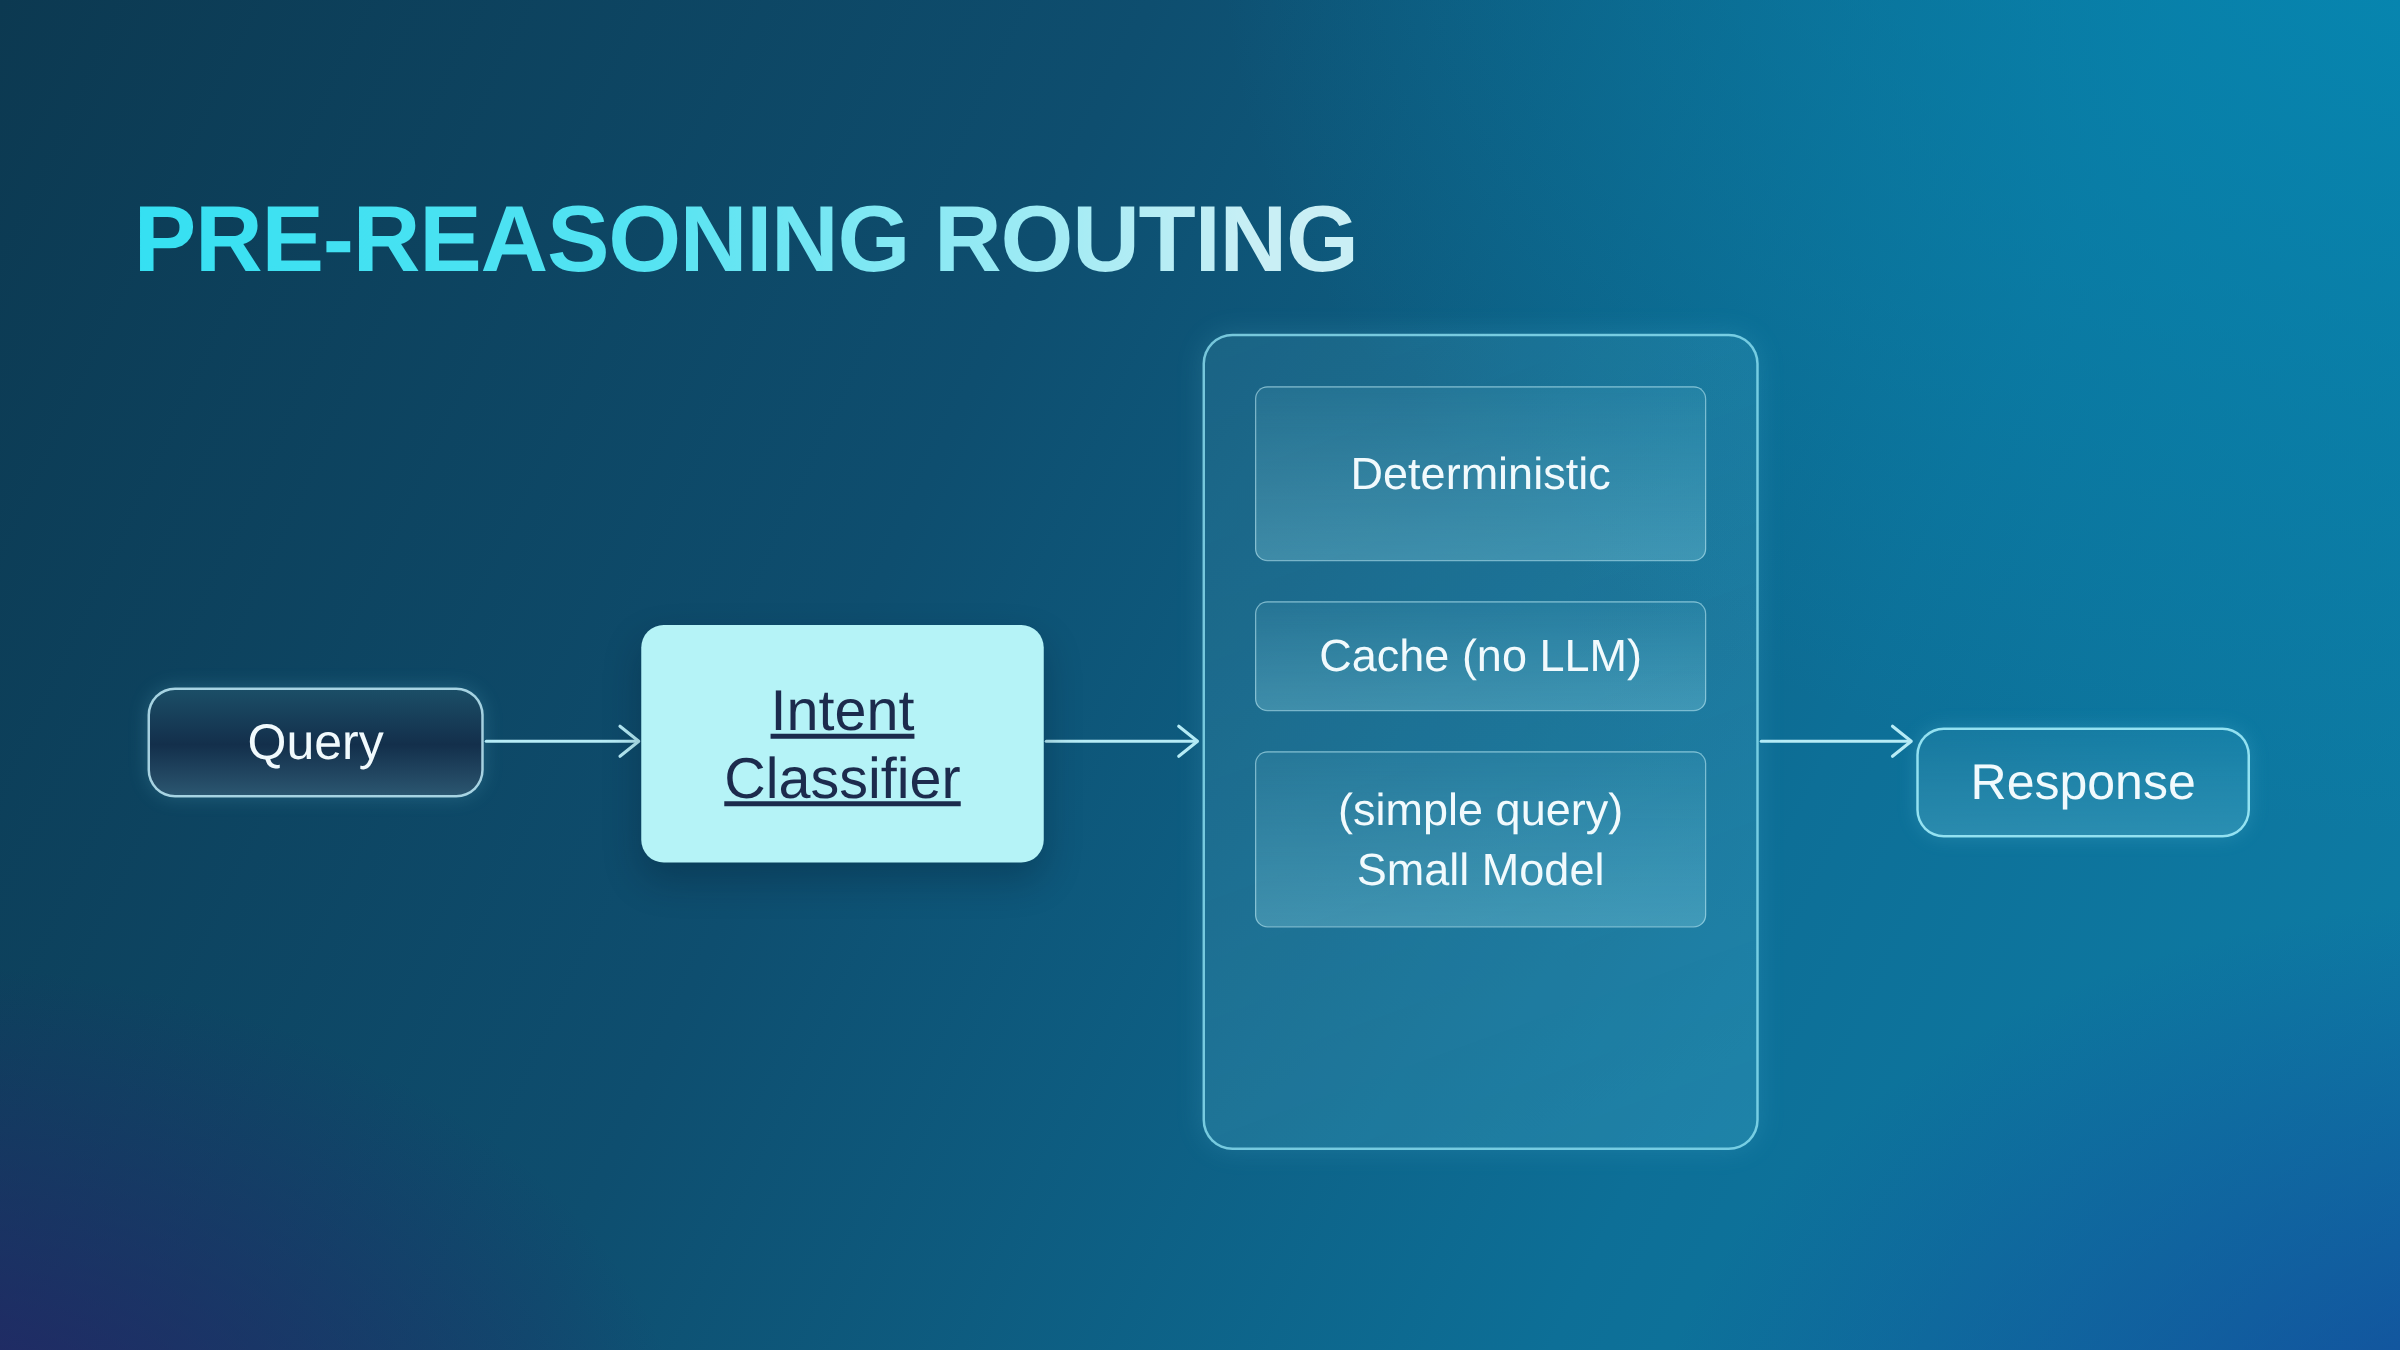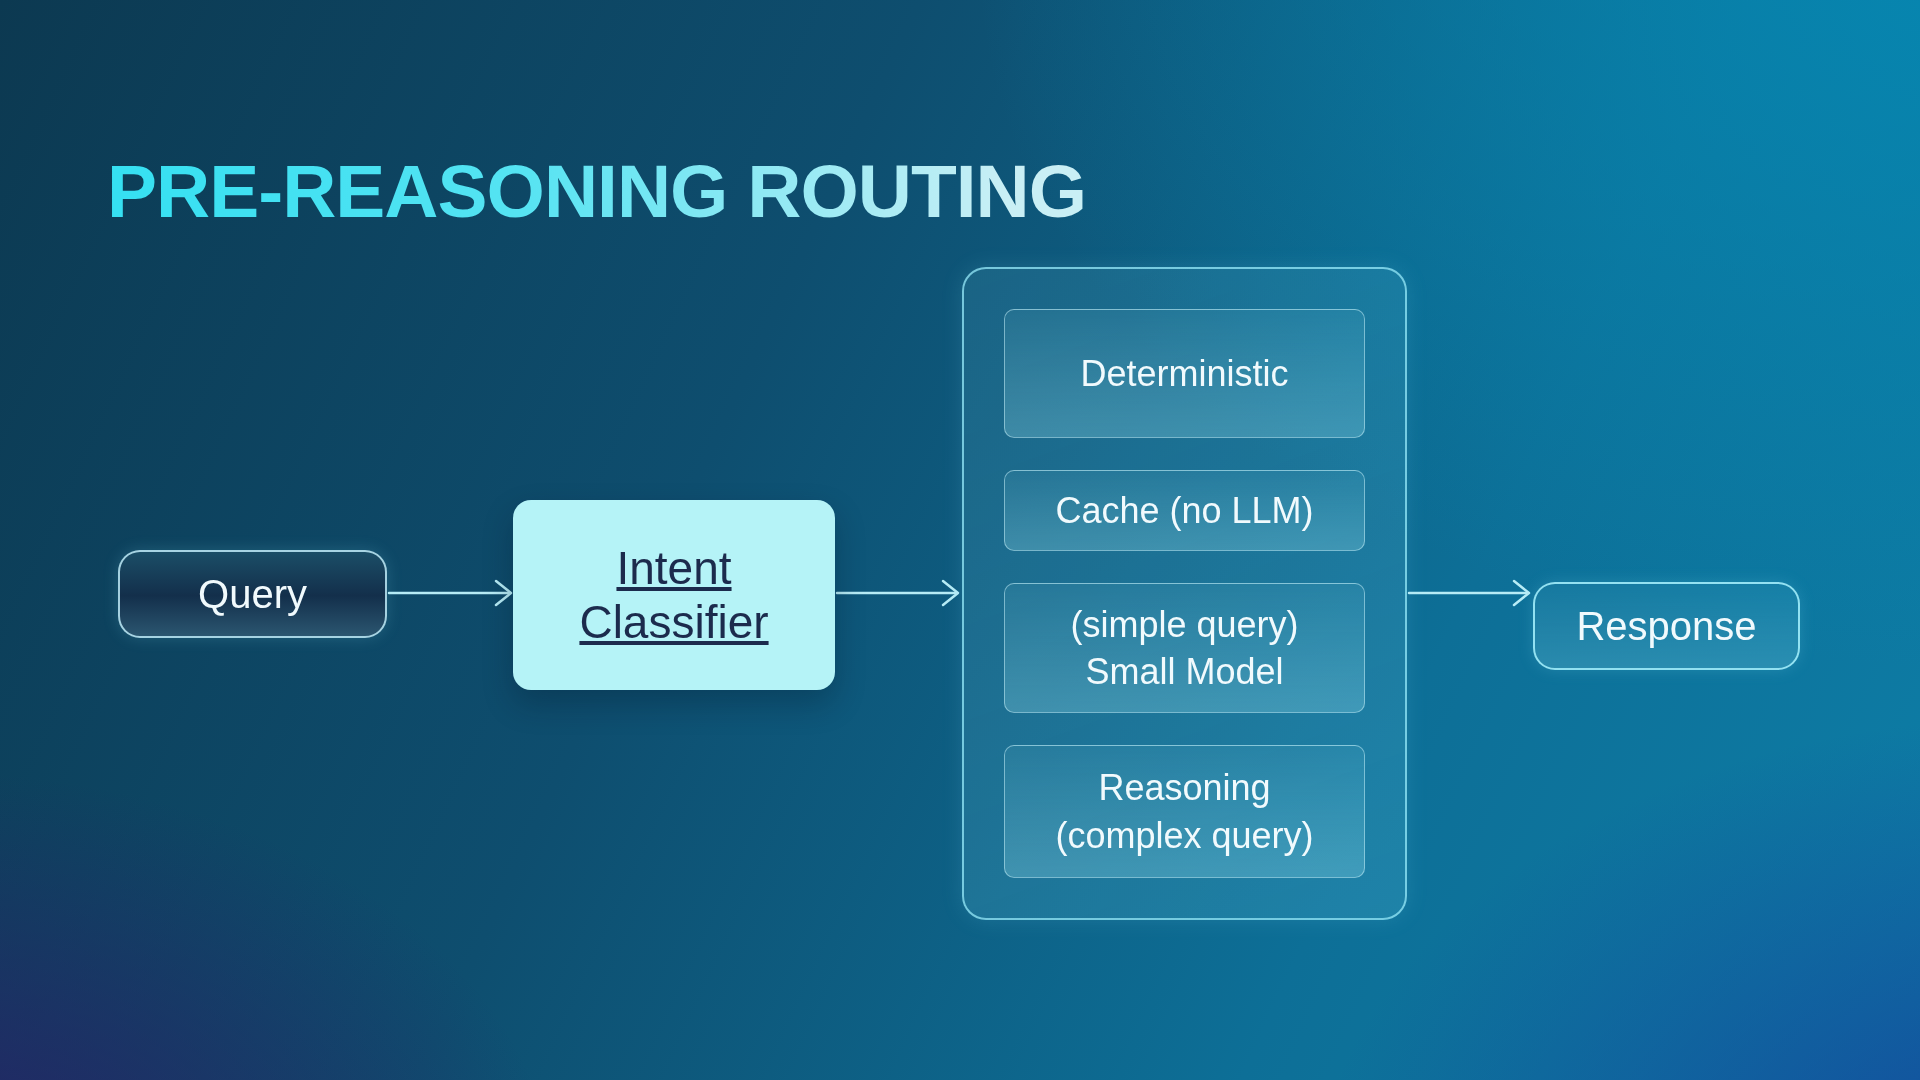--- a/index.html
+++ b/index.html
@@ -116,23 +116,19 @@
     <div class="route h2">
       <span style="display:block">Deterministic</span>
     </div>
     <div class="route h1">
       <span style="display:block">Cache (no LLM)</span>
     </div>
     <div class="route h2b">
       <span style="display:block">(simple query)</span>
       <span style="display:block">Small Model</span>
     </div>
-    <div class="route h2c">
-      <span style="display:block">Reasoning</span>
-      <span style="display:block">(complex query)</span>
-    </div>
   </div>
 
   <div class="node node-response">
     <span>Response</span>
   </div>
 
 </div>
 
 </body></html>

